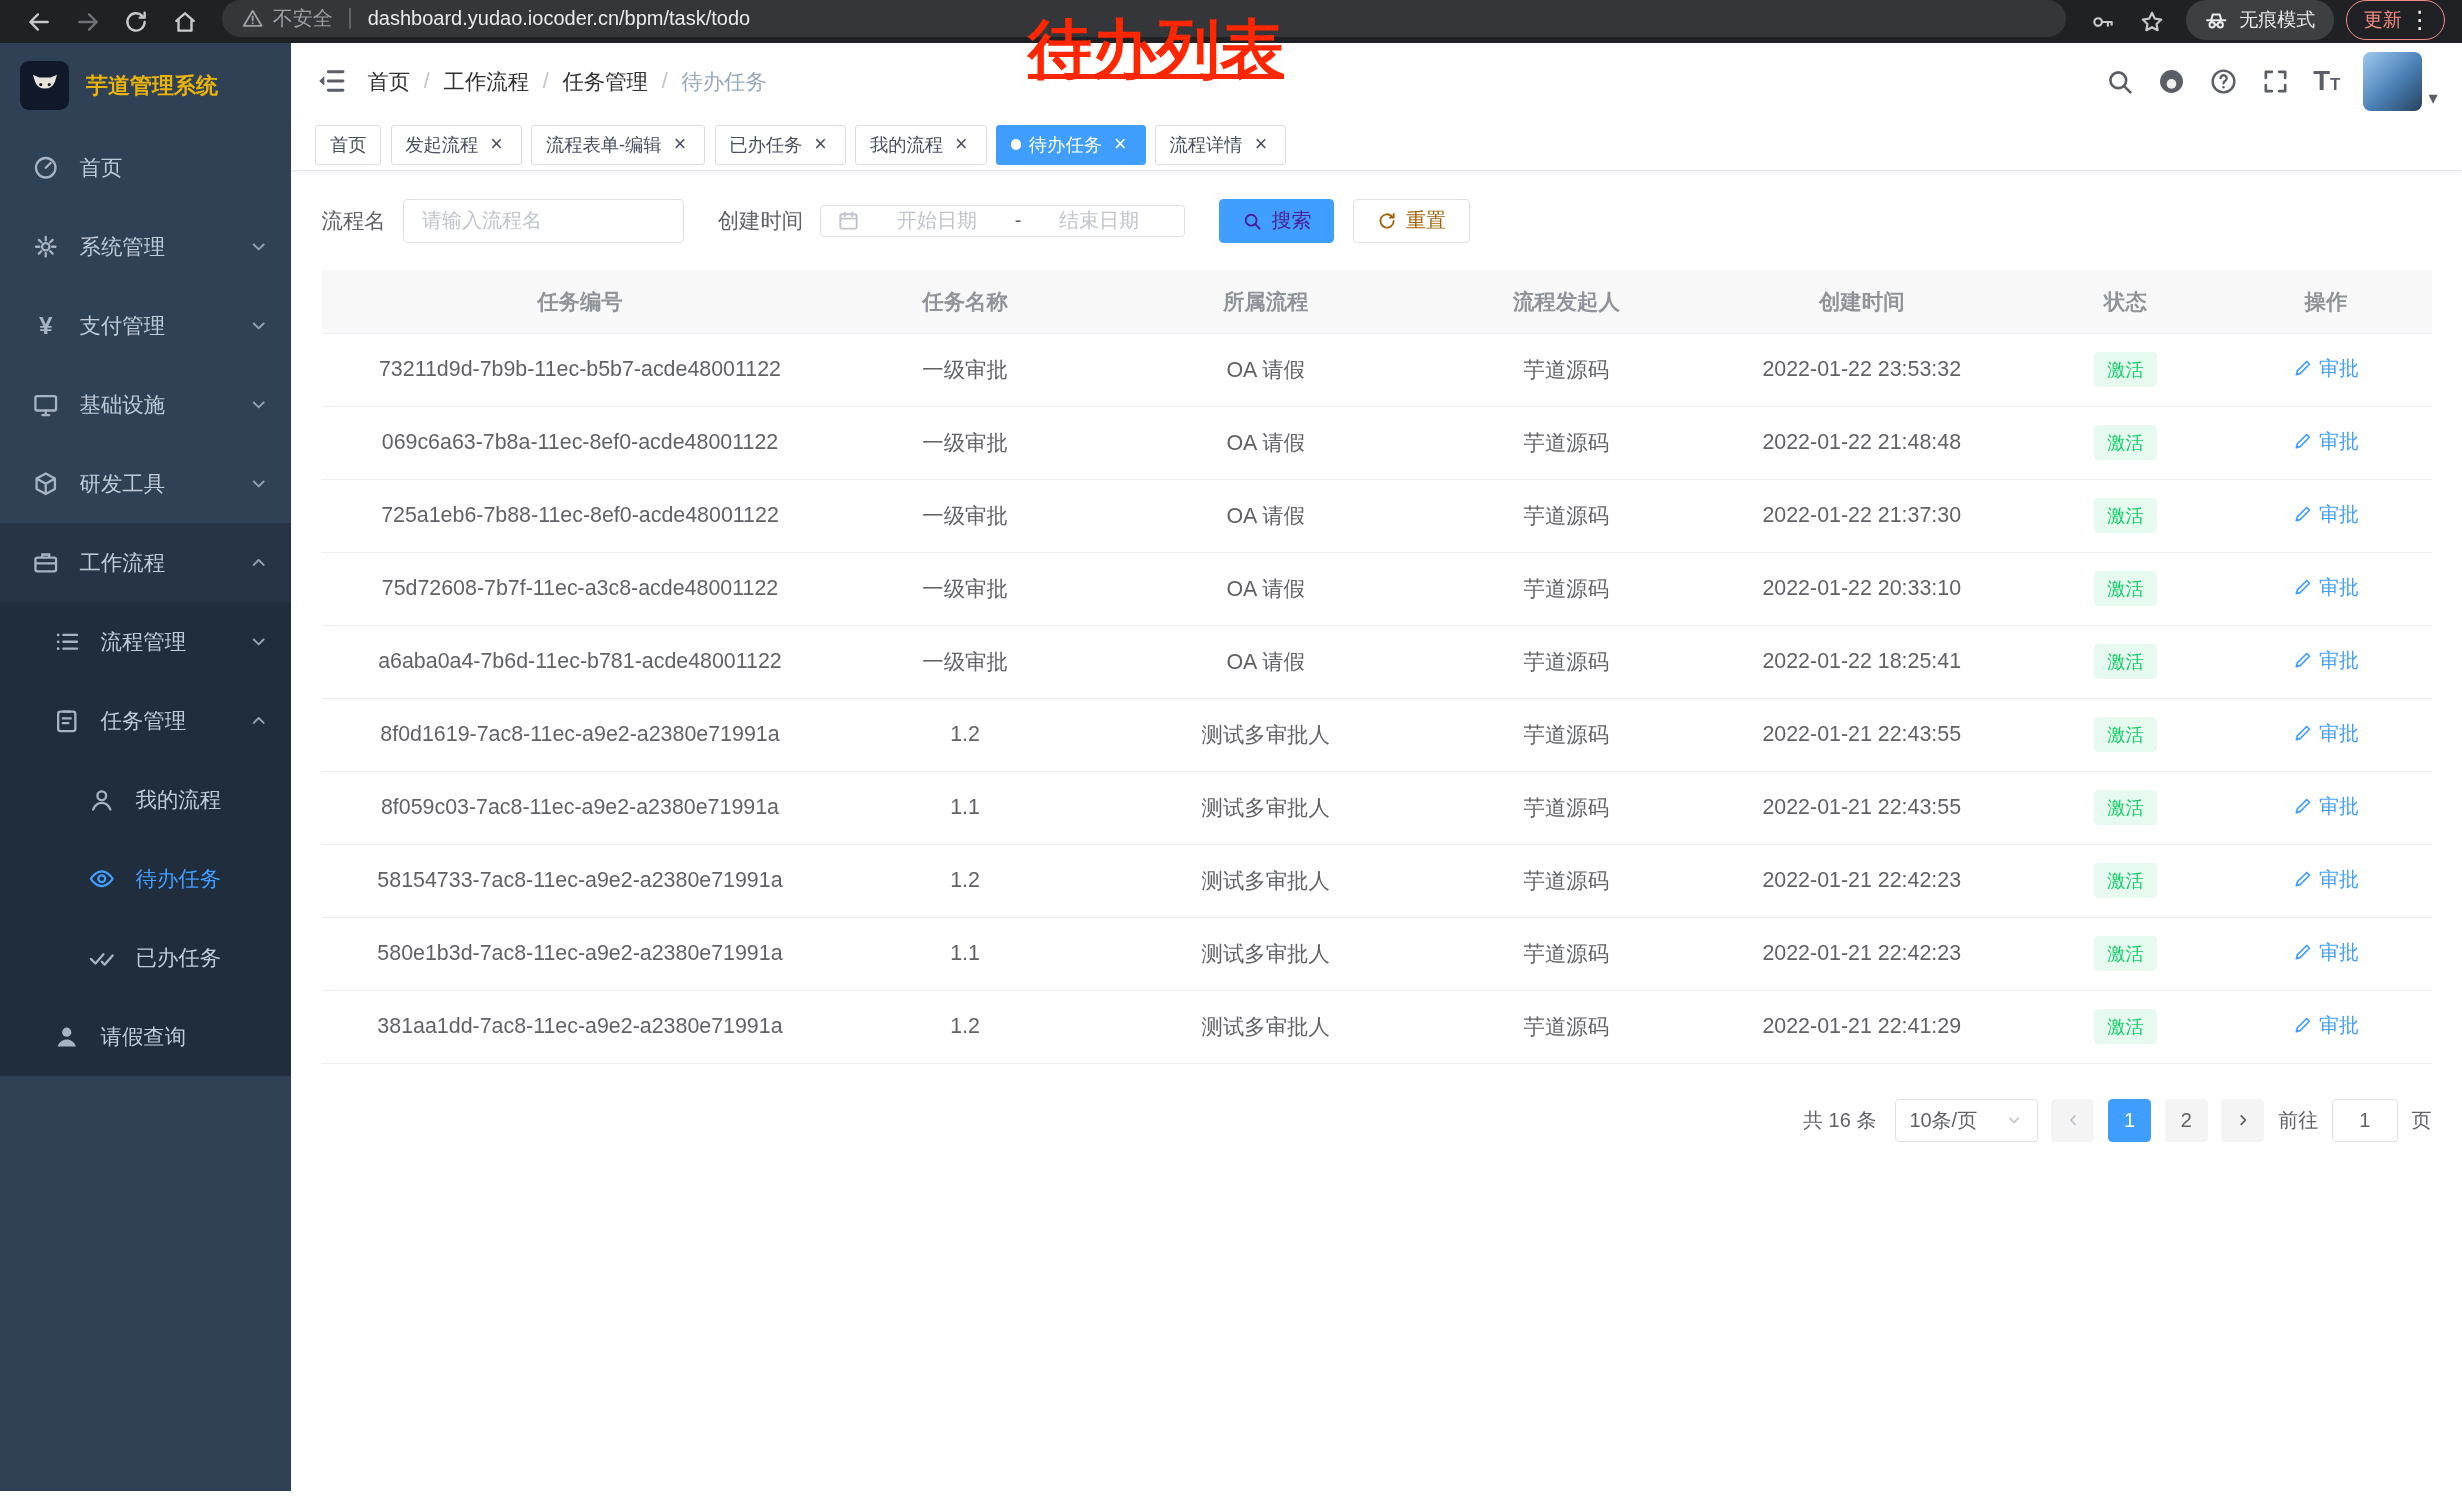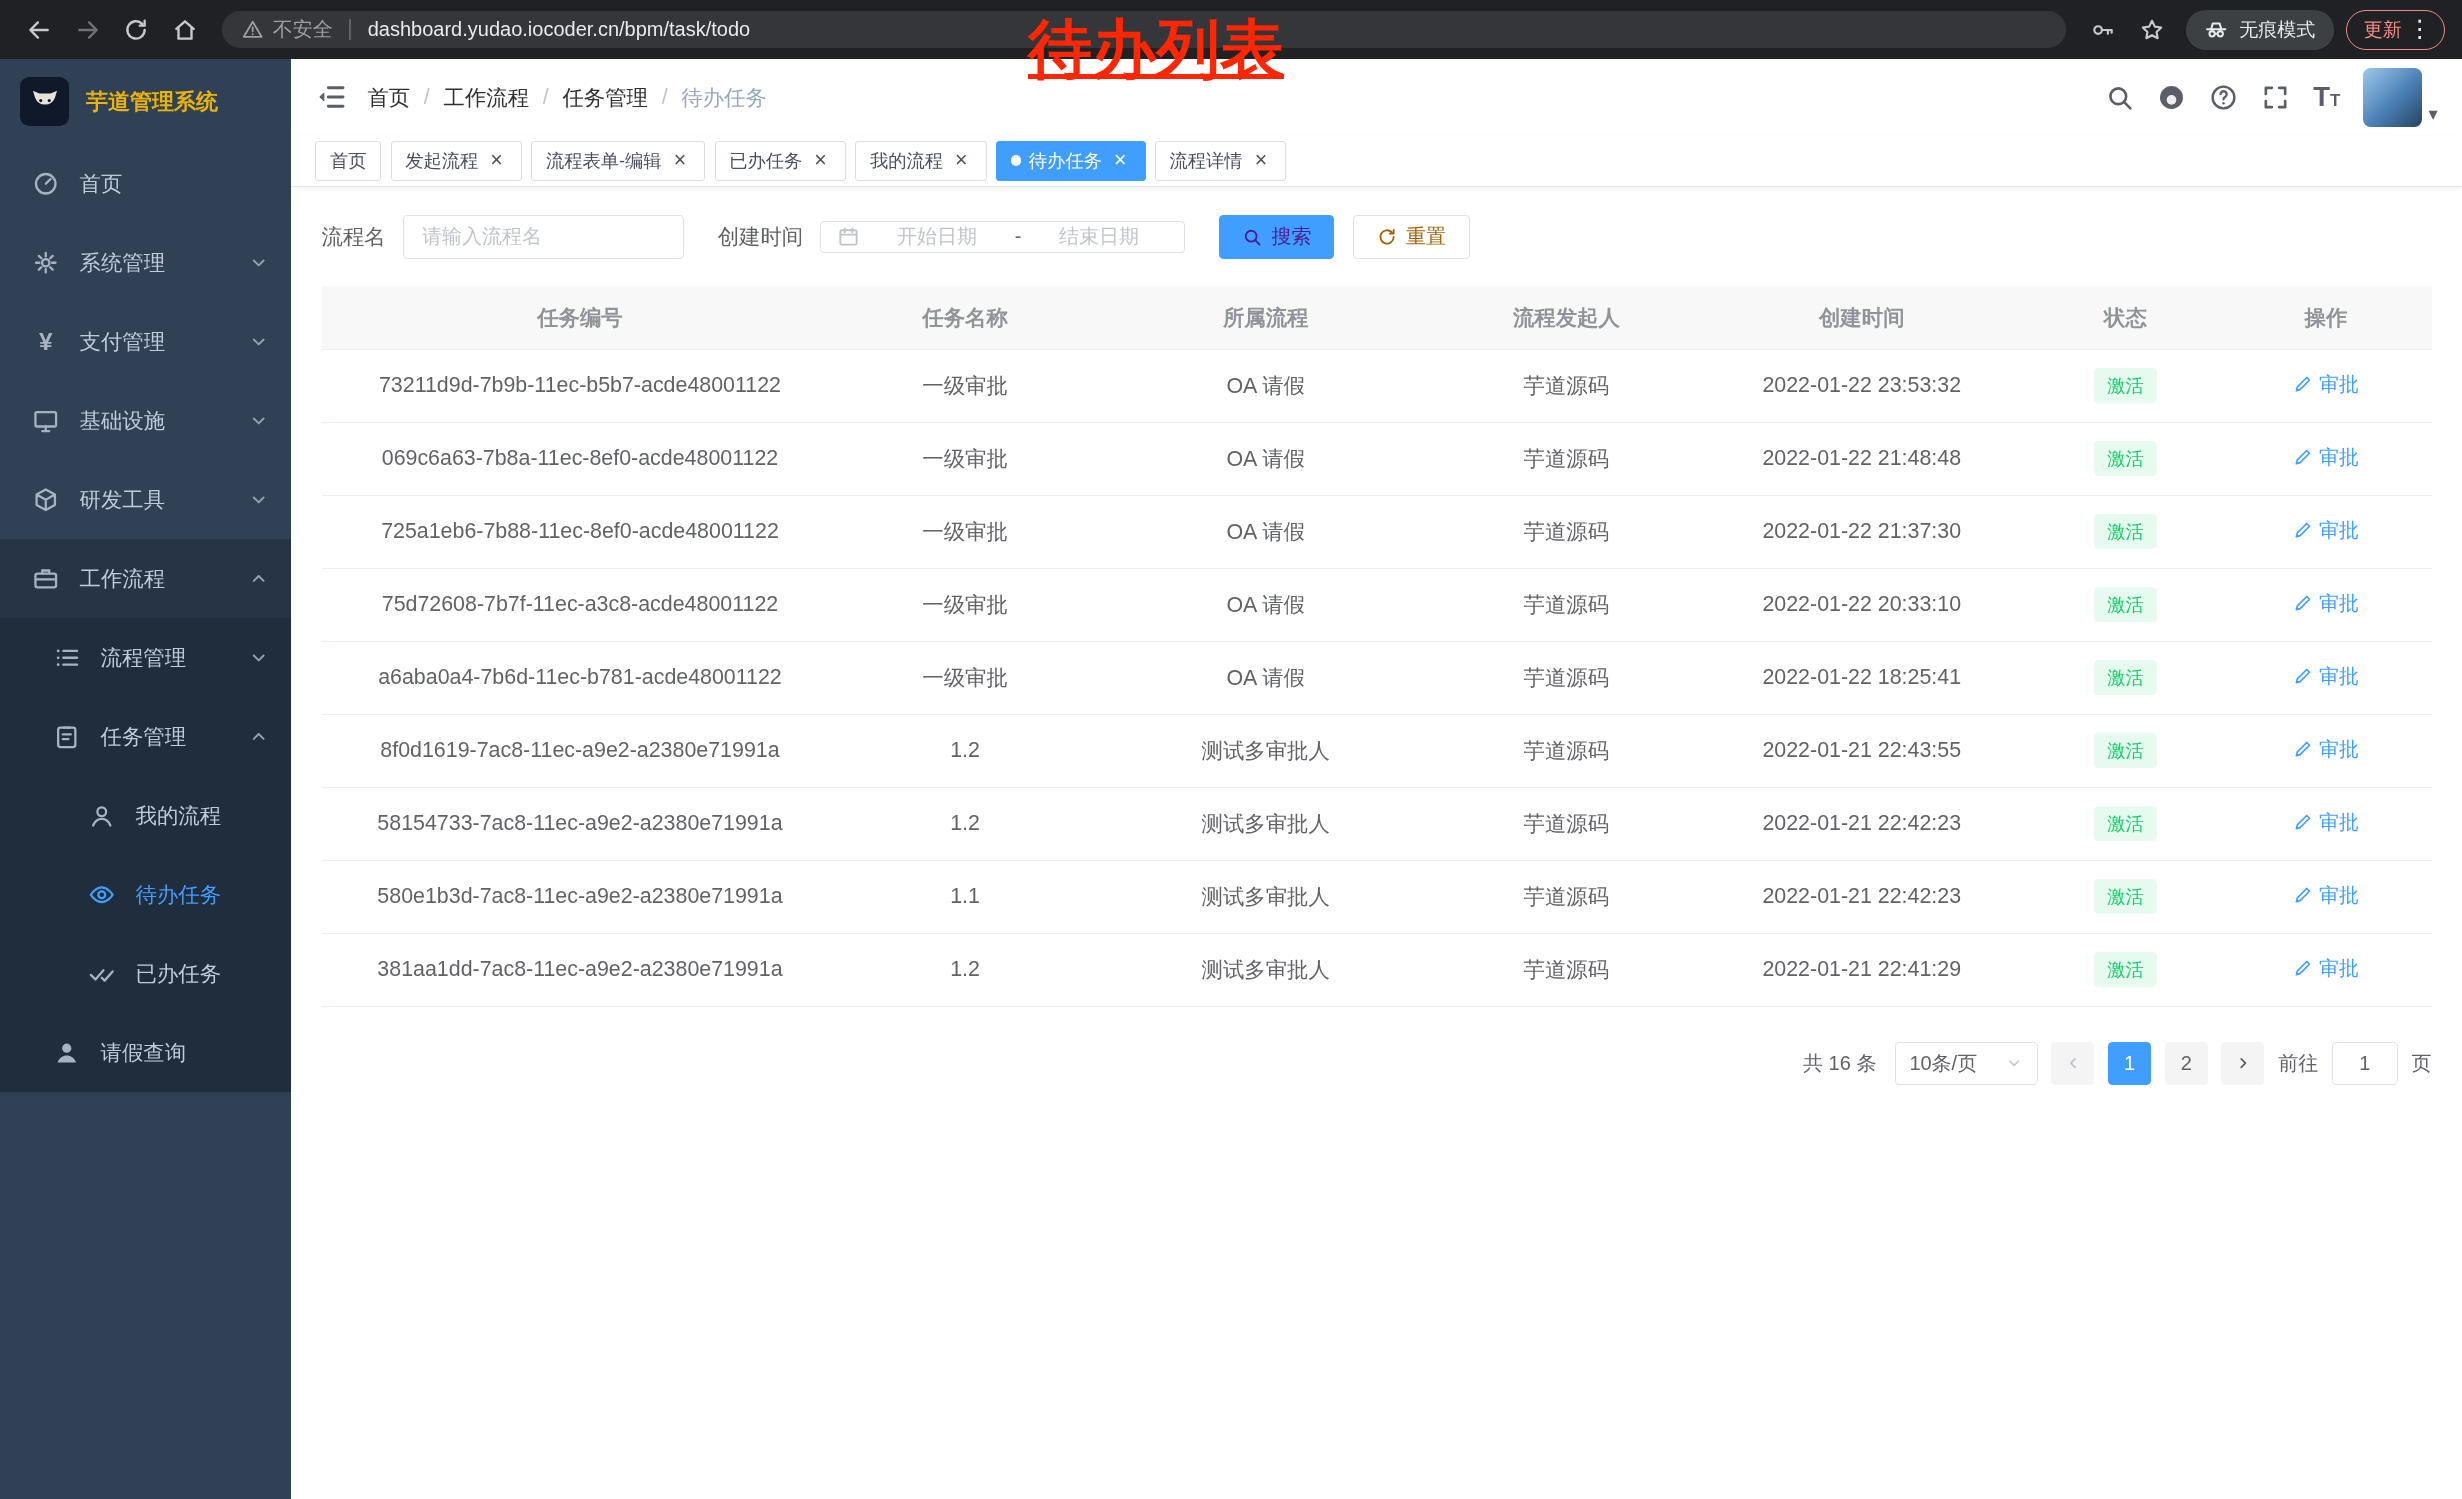--- a/index.html
+++ b/index.html
@@ -2,21 +2,21 @@
 <html style="font-size:12.2px"><head>
 <meta charset="utf-8">
 <style>
   * { box-sizing: border-box; margin: 0; padding: 0; }
   html,body { width: 2462px; height: 1500px; overflow: hidden; }
   body { font-family: "Liberation Sans", "DejaVu Sans", sans-serif; background: #fff; position: relative; }
 
   svg.ico, svg.tic, svg.chev { display: block; }
 
   
-  .chrome { height: 59px; background: #202124; display: flex; align-items: center; padding: 0 17px; gap: 4.6px; }
+  .chrome { height: 43px; background: #202124; display: flex; padding: 0 17px; gap: 4.6px; }
   .cicon { width: 44px; height: 44px; border-radius: 50%; display: flex; align-items: center; justify-content: center; color: #c7cacd; flex-shrink: 0; cursor: pointer; }
   .cicon svg { width: 26px; height: 26px; }
   .cicon.dim { color: #6e7277; }
   .omnibox { flex: 1; height: 37px; background: #35363a; border-radius: 18.3px; display: flex; align-items: center; padding: 0 20px; margin: 0 10.7px; font-size: 20px; gap: 9.2px; cursor: text; min-width: 0; }
   .omnibox .wicon { width: 21.4px; height: 21.4px; color: #9aa0a6; flex-shrink: 0; }
   .omnibox .sec { color: #9aa0a6; white-space: nowrap; }
   .omnibox .sep { width: 1.5px; height: 21.4px; background: #5f6368; margin: 0 7.6px; flex-shrink: 0; }
   .omnibox .url { color: #e8eaed; white-space: nowrap; overflow: hidden; }
   .incog { height: 40px; background: #3c4043; border-radius: 20px; display: flex; align-items: center; gap: 10.7px; padding: 0 18.3px; color: #e8eaed; font-size: 19px; margin: 0 7.6px; flex-shrink: 0; }
   .incog svg { width: 24.4px; height: 24.4px; color: #e8eaed; }
@@ -617,20 +617,36 @@
               <td>
                 <a class="act">
                   <svg viewBox="0 0 26 26" width="20" height="20">
                     <use href="#i-pencil"></use>
                   </svg>
                   <span>审批</span>
                 </a>
               </td>
             </tr>
 
+            <tr>
+              <td>8f059c03-7ac8-11ec-a9e2-a2380e71991a</td>
+              <td>1.1</td>
+              <td>测试多审批人</td>
+              <td>芋道源码</td>
+              <td>2022-01-21 22:43:55</td>
+              <td><span class="tag">激活</span></td>
+              <td>
+                <a class="act">
+                  <svg viewBox="0 0 26 26" width="20" height="20">
+                    <use href="#i-pencil"></use>
+                  </svg>
+                  <span>审批</span>
+                </a>
+              </td>
+            </tr>
 
             <tr>
               <td>58154733-7ac8-11ec-a9e2-a2380e71991a</td>
               <td>1.2</td>
               <td>测试多审批人</td>
               <td>芋道源码</td>
               <td>2022-01-21 22:42:23</td>
               <td><span class="tag">激活</span></td>
               <td>
                 <a class="act">

